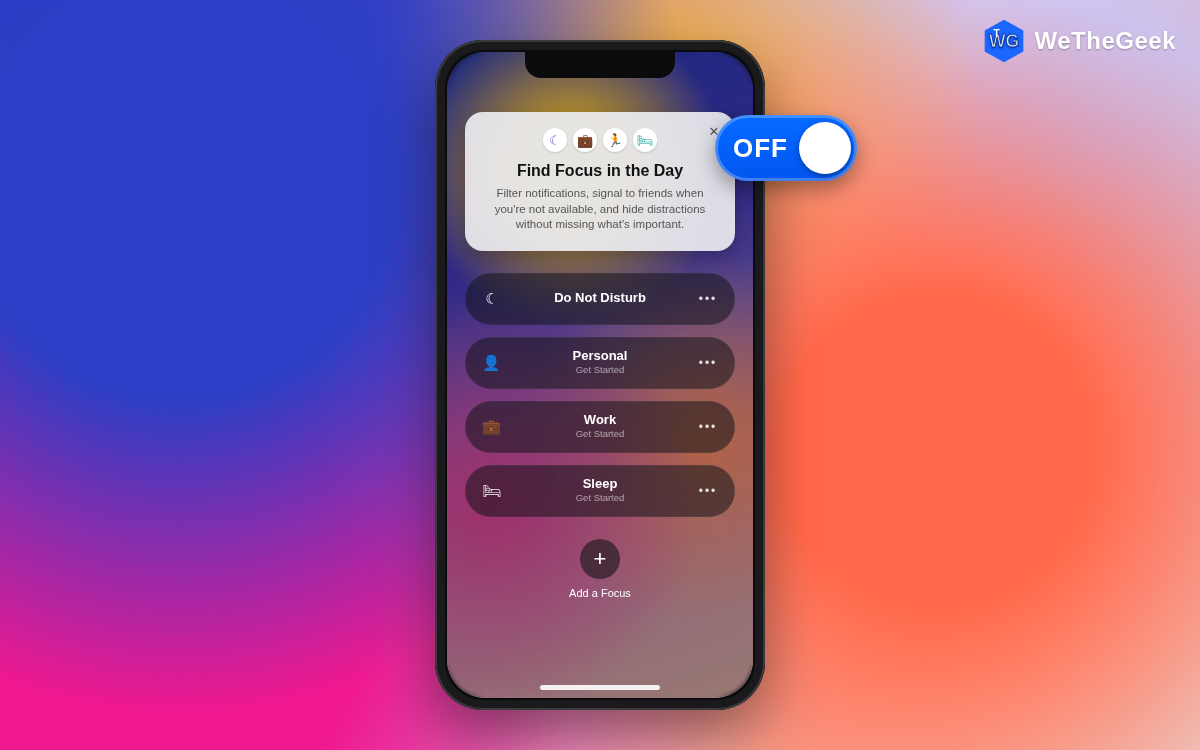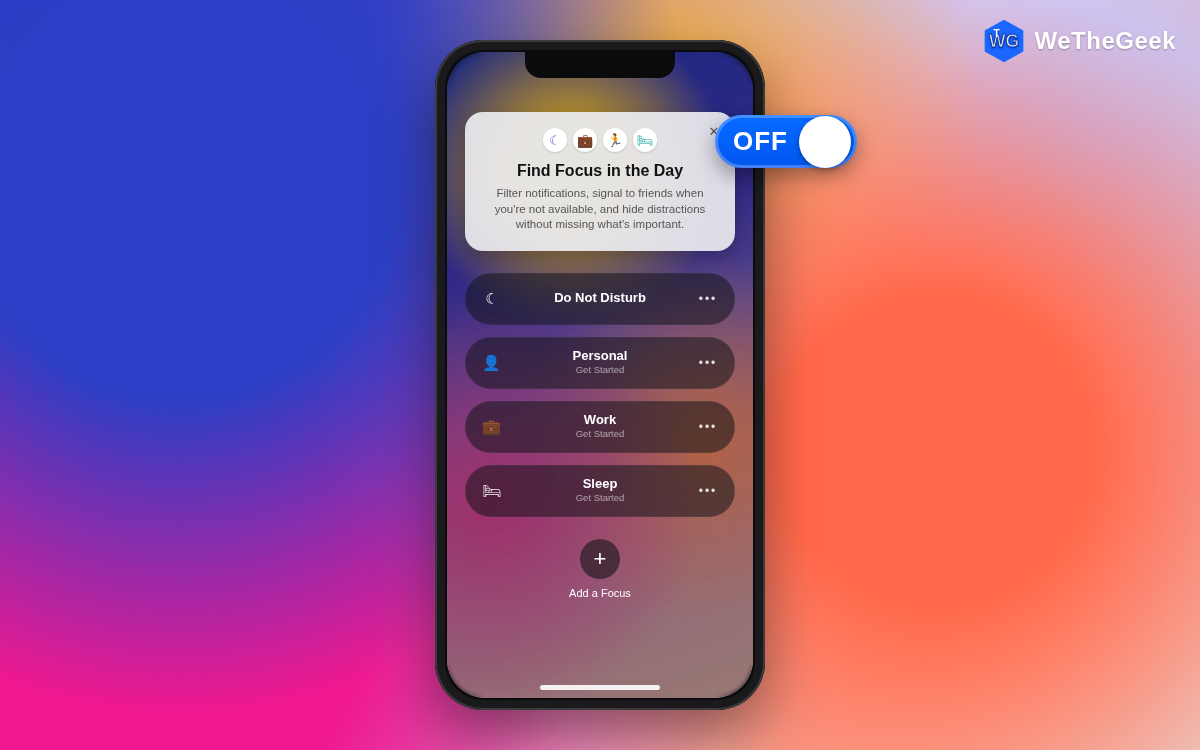--- a/index.html
+++ b/index.html
@@ -139,21 +139,21 @@
     background: rgba(20,20,25,.6);
     color:#fff; font-size:22px; line-height:40px; text-align:center;
     cursor:pointer;
   }
   .addlabel { color:#fff; font-size:11px; }
 
   
   .offpill {
     position:absolute;
     left: calc(50% + 115px); top: 115px;
-    width: 142px; height: 53px; border-radius: 40px;
+    width: 142px; height: 66px; border-radius: 40px;
     background: linear-gradient(180deg,#0a6bff,#0556e6);
     box-shadow: 0 8px 20px rgba(0,0,0,.35), inset 0 0 0 3px rgba(255,255,255,.25);
     display:flex; align-items:center; padding:0 6px 0 18px;
     z-index: 20;
     cursor:pointer;
   }
   .offpill .txt { color:#fff; font-weight:800; font-size:26px; letter-spacing:1px; flex:1;}
   .offpill .knob {
     width:52px; height:52px; border-radius:50%; background:#fff;
     box-shadow: 0 2px 6px rgba(0,0,0,.35);

